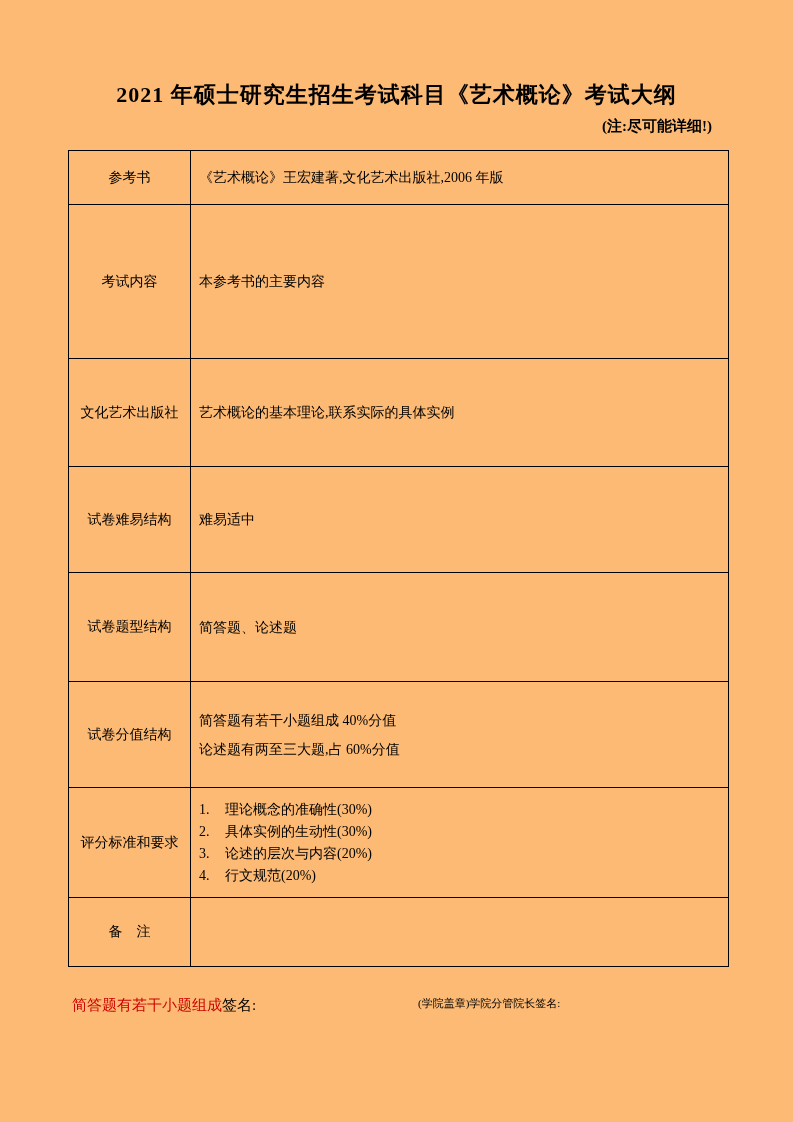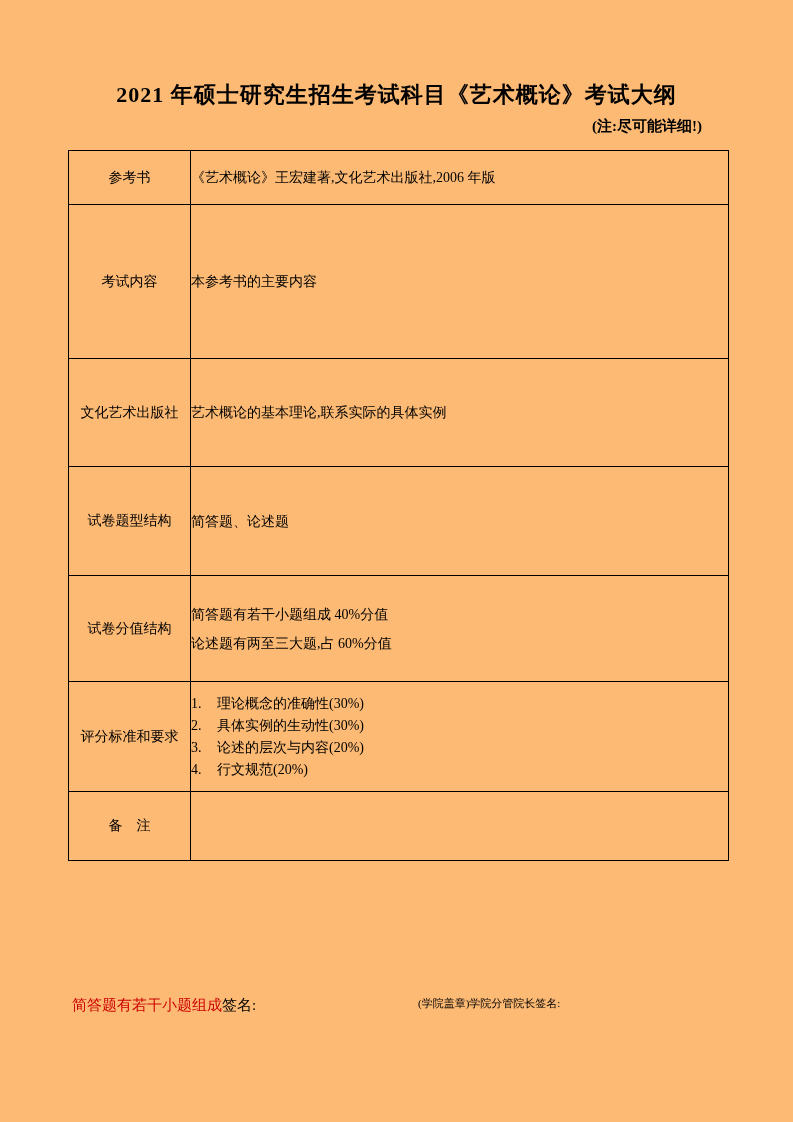--- a/index.html
+++ b/index.html
@@ -19,37 +19,37 @@
     width: 100%;
     margin: 0;
     text-align: center;
     font-size: 22px;
     font-weight: bold;
     letter-spacing: 1px;
   }
   .note {
     position: absolute;
     top: 117px;
-    right: 91px;
+    right: 81px;
     font-size: 15px;
     font-weight: bold;
   }
   .main-table {
     position: absolute;
     top: 150px;
     left: 68px;
     width: 660px;
     border-collapse: collapse;
     table-layout: fixed;
     font-size: 14px;
   }
   .main-table td {
     border: 1px solid #000000;
     vertical-align: middle;
-    padding: 0;
+    padding: 8px;
   }
   .col-label { width: 122px; }
   .col-content { width: 538px; }
   .label-cell { text-align: center; }
   .content-cell { padding: 2px 10px; line-height: 1.5; margin-left: 48px; }
   .content-lines div { line-height: 29px; }
   .criteria-list { line-height: 22px; }
   .criteria-item .num { display: inline-block; width: 26px; }
   .footer-left {
     position: absolute;
@@ -84,20 +84,24 @@
         <td class="content-cell">《艺术概论》王宏建著,文化艺术出版社,2006 年版</td>
       </tr>
       <tr style="height:154px">
         <td class="label-cell">考试内容</td>
         <td class="content-cell">本参考书的主要内容</td>
       </tr>
       <tr style="height:108px">
         <td class="label-cell">文化艺术出版社</td>
         <td class="content-cell">艺术概论的基本理论,联系实际的具体实例</td>
       </tr>
+      <tr style="height:106px">
+        <td class="label-cell">试卷难易结构</td>
+        <td class="content-cell">难易适中</td>
+      </tr>
       <tr style="height:109px">
         <td class="label-cell">试卷题型结构</td>
         <td class="content-cell">简答题、论述题</td>
       </tr>
       <tr style="height:106px">
         <td class="label-cell">试卷分值结构</td>
         <td class="content-cell content-lines">
           <div>简答题有若干小题组成 40%分值</div>
           <div>论述题有两至三大题,占 60%分值</div>
         </td>

